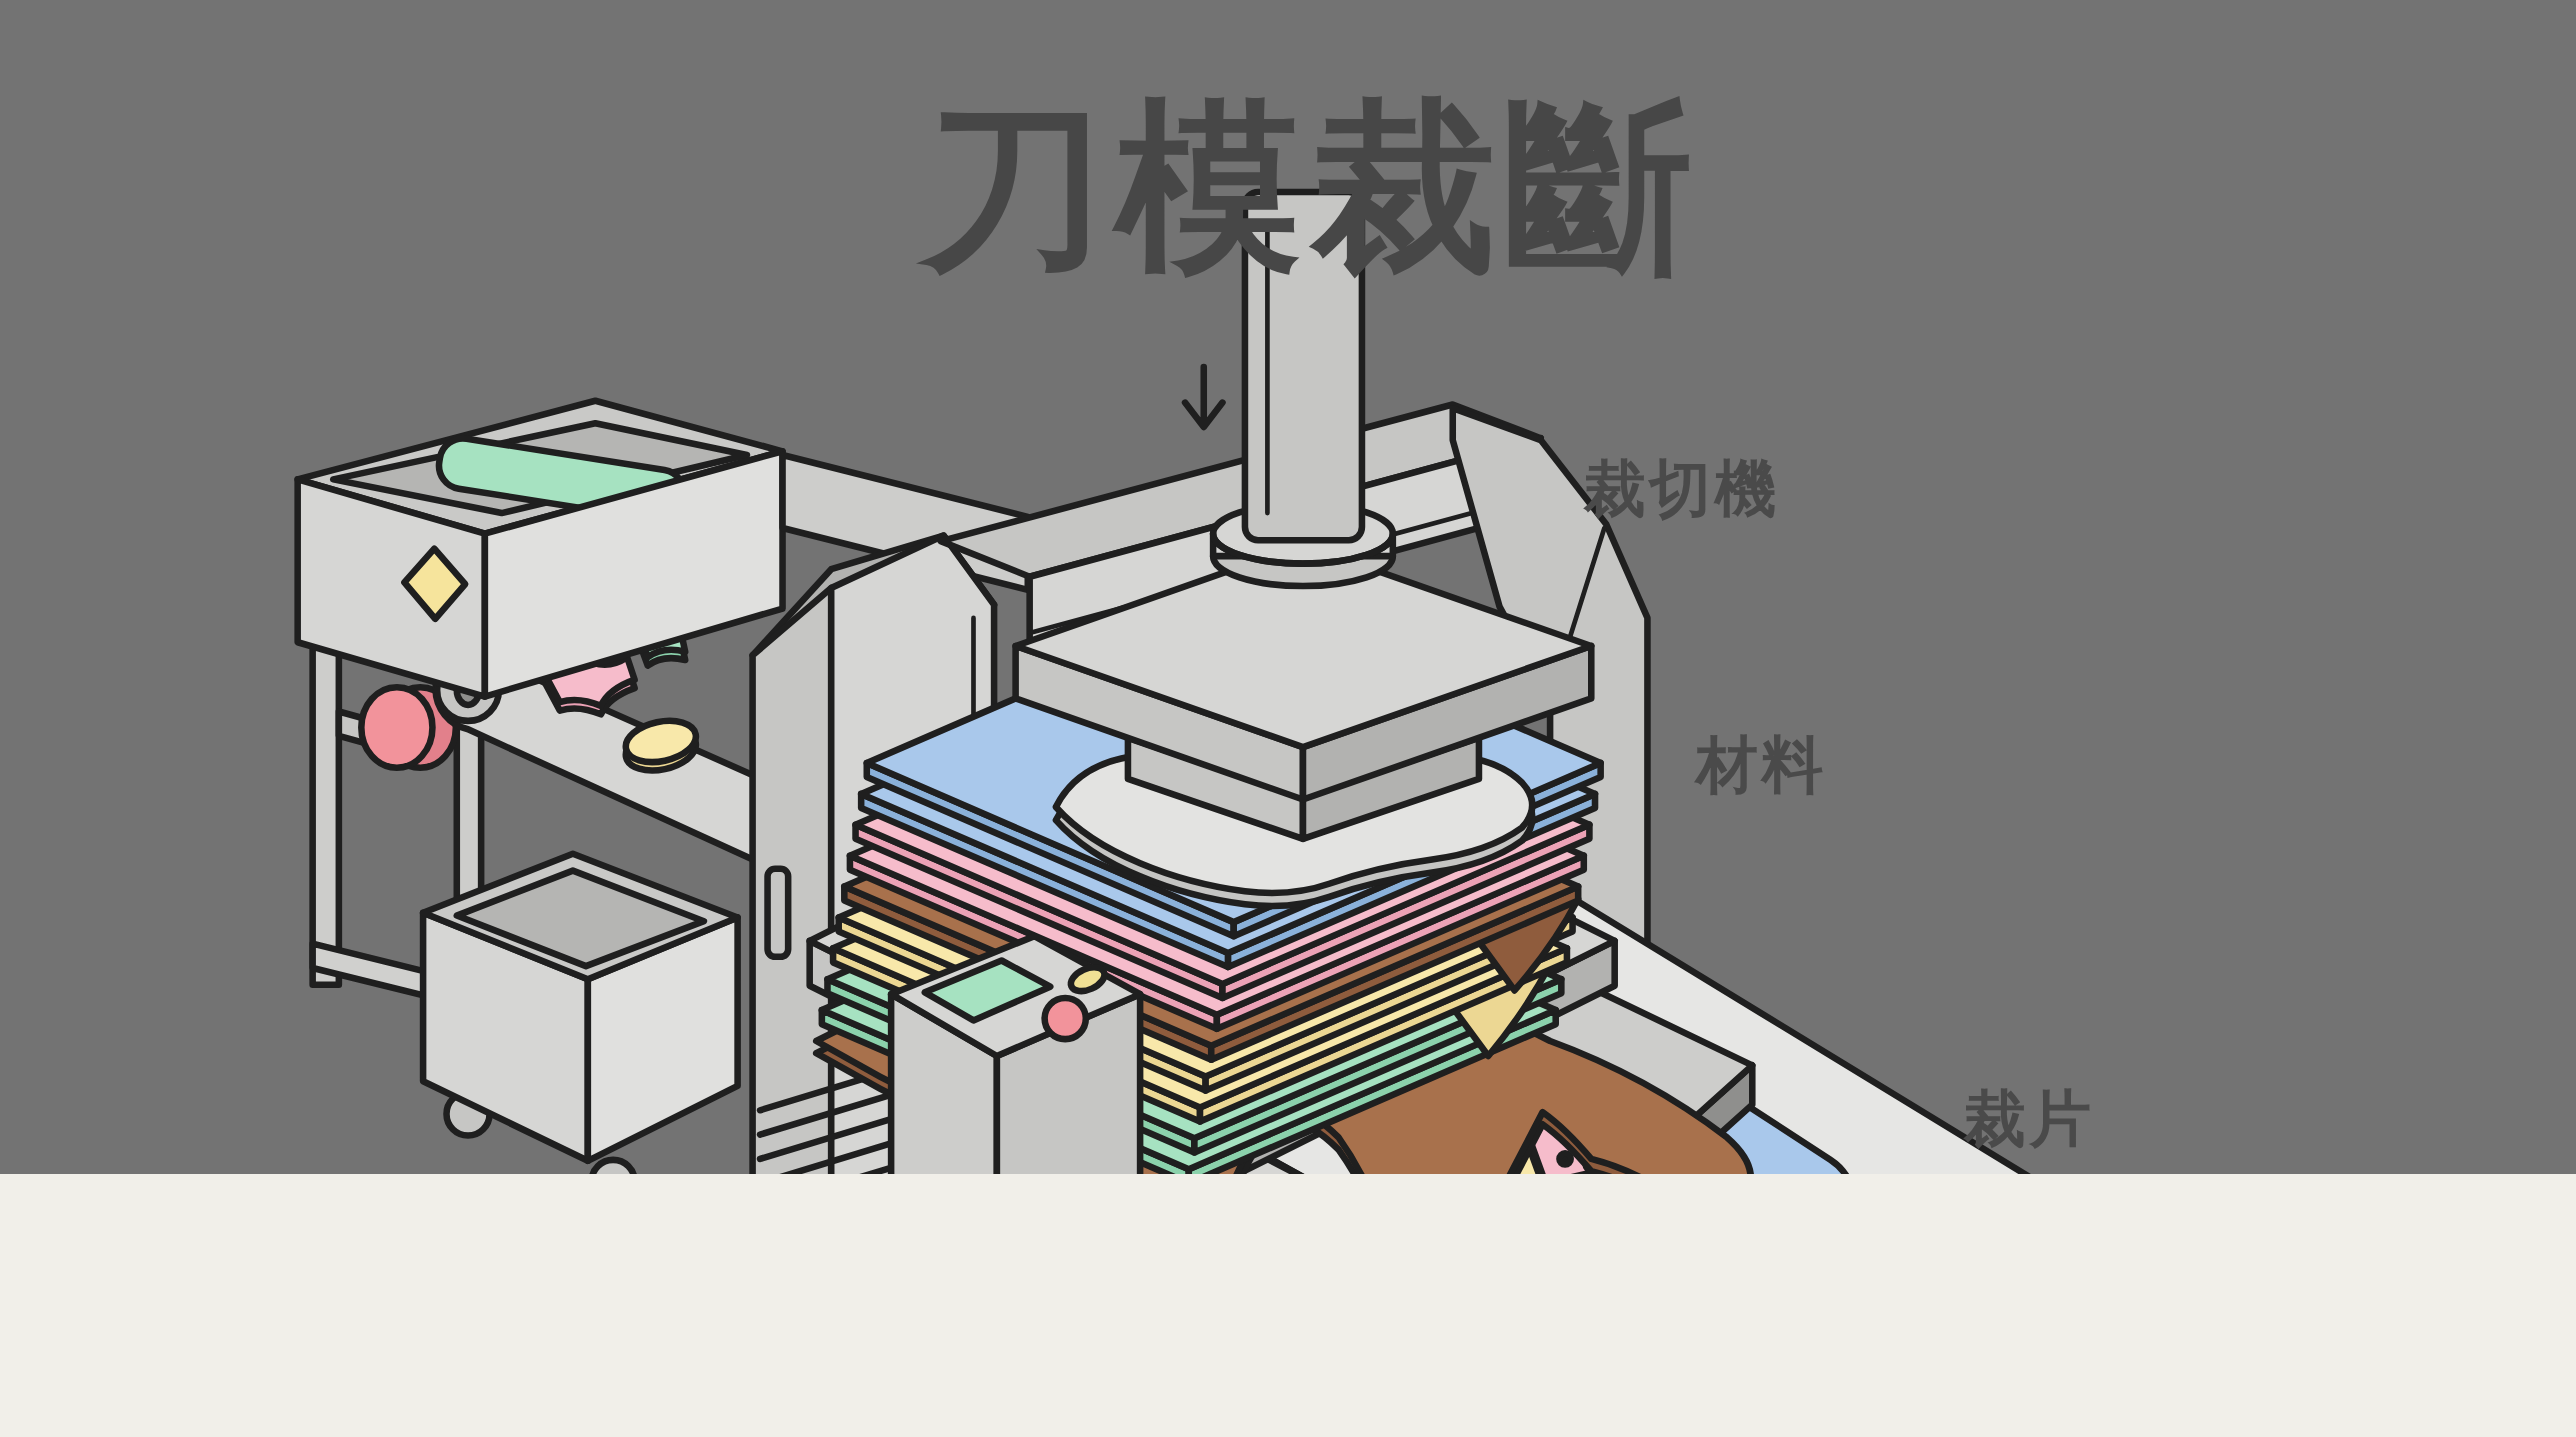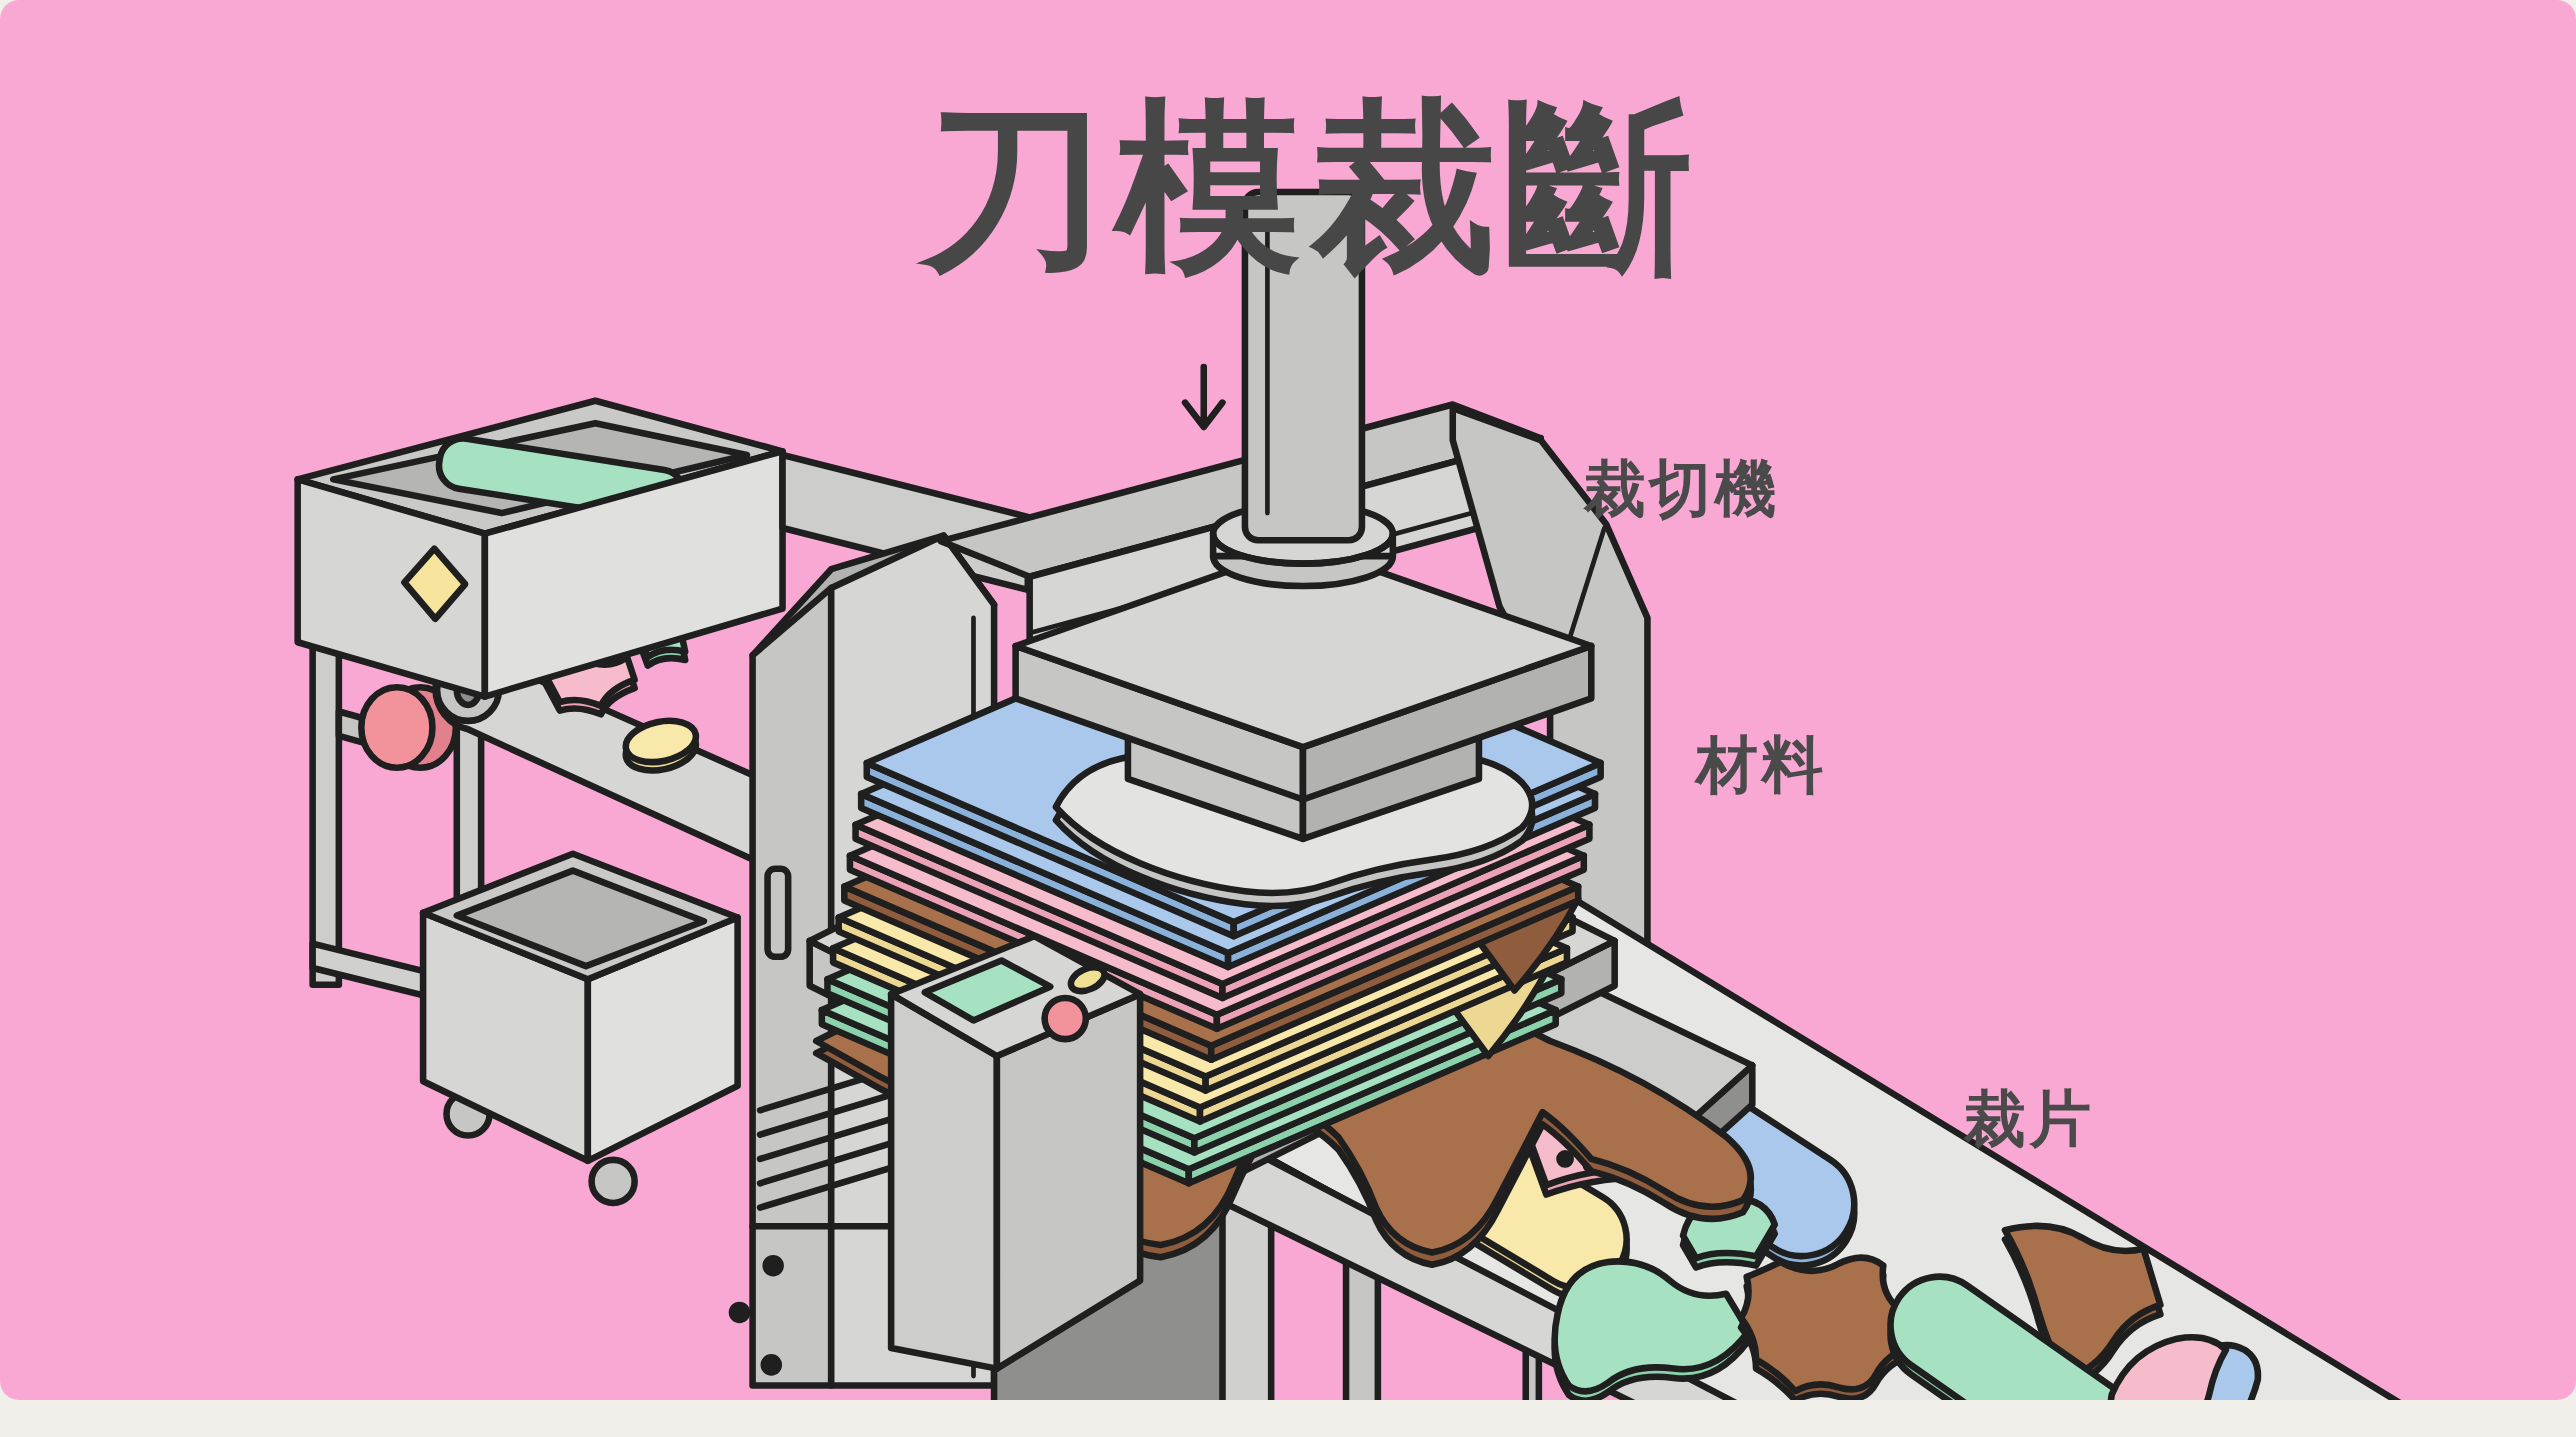--- a/index.html
+++ b/index.html
@@ -1,17 +1,17 @@
 <!DOCTYPE html>
 <html style="font-size:15px"><head>
 <meta charset="utf-8">
 <style>
   html,body{margin:0;padding:0;background:#f1efe9;}
-  .stage{position:relative;width:2576px;height:1400px;background:#f9a8d4;overflow:hidden;
-         font-family:"Liberation Sans", sans-serif;border-radius:19px;}
+  .stage{position:relative;width:2576px;height:1174px;background:#737373;overflow:hidden;
+         font-family:"Liberation Sans", sans-serif;}
   svg.art{display:block;width:2576px;height:1438px;}
   
   .art path,.art rect,.art polygon,.art ellipse,.art circle,.art line,.art polyline,.art use{
       stroke:#1f1f1f;stroke-width:7;stroke-linejoin:round;stroke-linecap:round;}
   .art .thin{stroke-width:5;}
   .art .noink{stroke:none;}
   .art text{stroke:none;font-family:"Liberation Sans", sans-serif;}
   .f1{fill:#d6d6d4}.f2{fill:#c6c6c4}.f3{fill:#b2b2b0}.f4{fill:#8f8f8d}
   .f5{fill:#e6e6e4}.f6{fill:#cdcdcb}.f7{fill:#e0e0de}.f8{fill:#b5b5b3}
   .f9{fill:#c9c9c7}.fa{fill:#d0d0ce}

